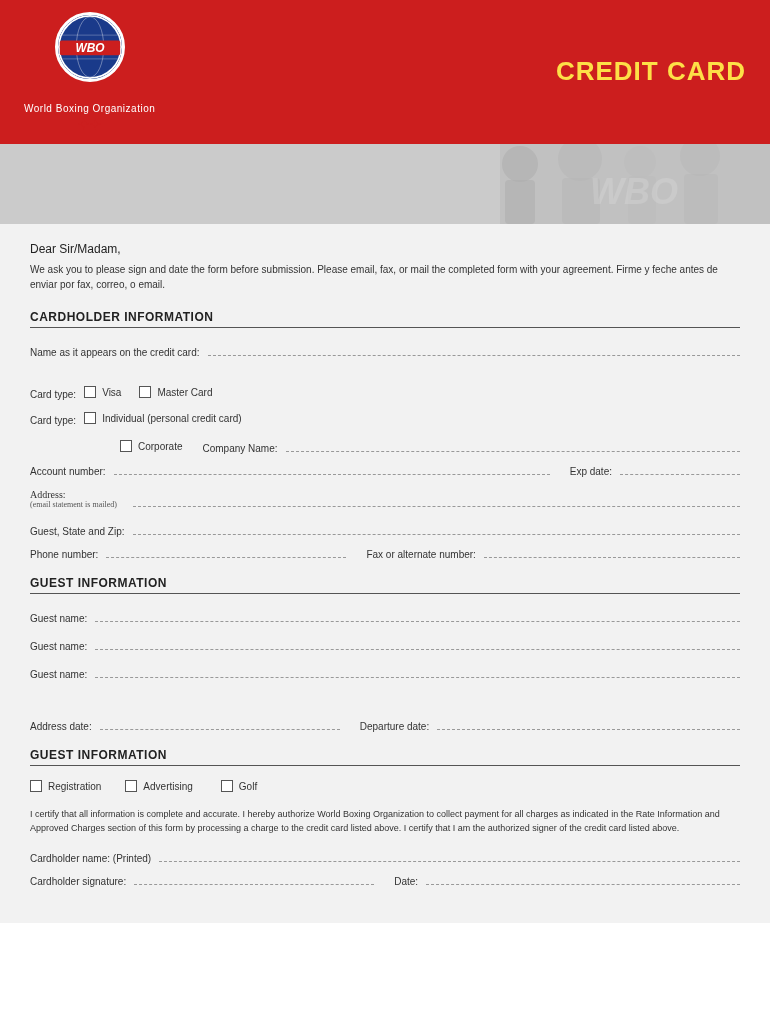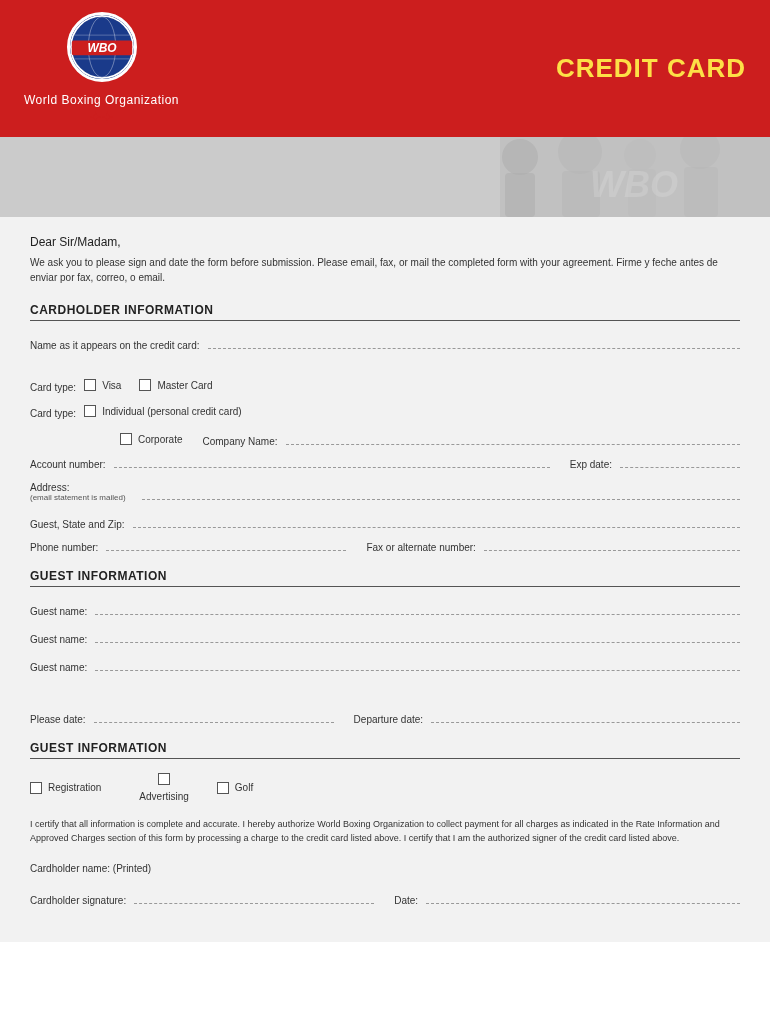--- a/index.html
+++ b/index.html
@@ -34,22 +34,22 @@
       border: 3px solid #fff;
       display: flex;
       align-items: center;
       justify-content: center;
       position: relative;
       overflow: hidden;
     }
 
     .logo-subtitle {
       color: #fff;
-      font-size: 12px;
-      margin-top: 11px;
+      font-size: 10px;
+      margin-top: 21px;
       text-align: center;
       letter-spacing: 0.5px;
     }
 
     .logo-decoration {
       color: #cc1e1e;
       font-size: 14px;
       margin-top: 2px;
     }
 
@@ -180,20 +180,21 @@
     }
 
     .name-line {
       flex: 1;
       border-bottom: 1px dashed #999;
     }
 
     .address-label-block {
       display: flex;
       flex-direction: column;
+      font-family: Liberation Serif, serif;
     }
 
     .account-row {
       display: flex;
       align-items: baseline;
       gap: 8px;
       margin-bottom: 12px;
     }
 
     .cert-text {
@@ -201,21 +202,20 @@
       color: #333;
       line-height: 1.5;
       margin-bottom: 18px;
     }
 
     .sig-row {
       display: flex;
       align-items: baseline;
       gap: 8px;
       margin-bottom: 12px;
-      flex-direction: column;
     }
 
     .full-line {
       flex: 1;
       border-bottom: 1px dashed #999;
     }
   </style>
 </head>
 <body>
 
@@ -347,36 +347,36 @@
       <span class="form-label">Guest name:</span>
       <div class="dotted-line"></div>
     </div>
 
     <div class="form-row">
       <span class="form-label">Guest name:</span>
       <div class="dotted-line"></div>
     </div>
 
     <div class="account-row">
-      <span class="form-label">Please date:</span>
+      <span class="form-label">Address date:</span>
       <div style="width:240px; border-bottom:1px dashed #999;"></div>
       <span class="form-label" style="margin-left:12px; white-space:nowrap;margin-top:29px;">Departure date:</span>
       <div style="flex:1; border-bottom:1px dashed #999;"></div>
     </div>
   </div>
 
   <div class="form-section">
     <div class="section-title">GUEST INFORMATION</div>
 
     <div class="form-row" style="gap:20px; align-items:center;">
       <div class="checkbox-group">
         <div class="checkbox-box"></div>
         <span class="checkbox-label">Registration</span>
       </div>
-      <div class="checkbox-group" style="margin-left:18px;flex-direction:column;">
+      <div class="checkbox-group" style="margin-left:4px;">
         <div class="checkbox-box"></div>
         <span class="checkbox-label">Advertising</span>
       </div>
       <div class="checkbox-group" style="margin-left:8px;">
         <div class="checkbox-box"></div>
         <span class="checkbox-label">Golf</span>
       </div>
     </div>
   </div>
 

